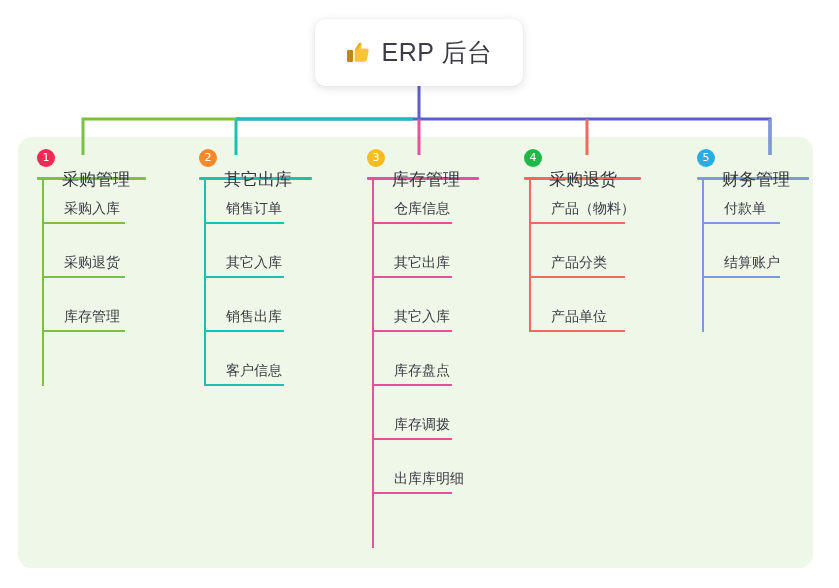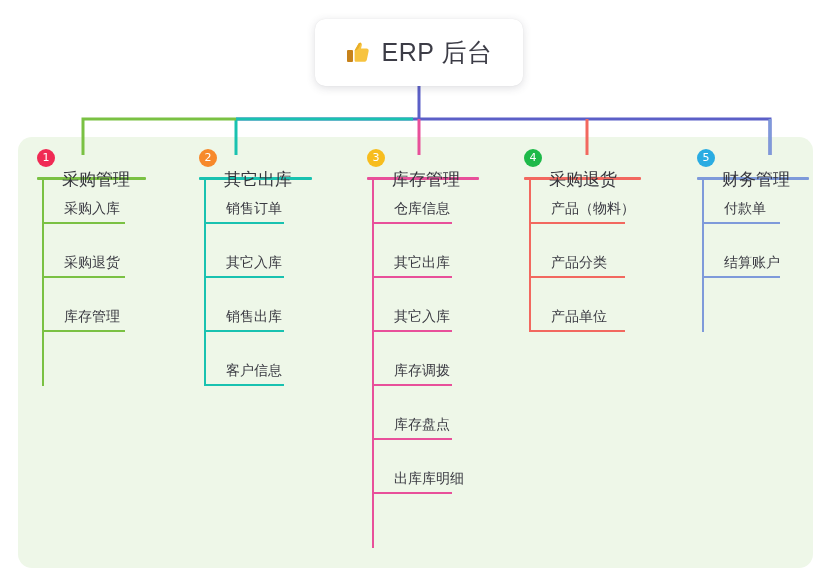--- a/index.html
+++ b/index.html
@@ -248,25 +248,25 @@
           </div>
           <div class="leaf">
             <span class="leaf-label">其它出库</span>
             <div class="leaf-underline" style="background: rgb(232, 80, 154); width: 80px;"></div>
           </div>
           <div class="leaf">
             <span class="leaf-label">其它入库</span>
             <div class="leaf-underline" style="background: rgb(232, 80, 154); width: 80px;"></div>
           </div>
           <div class="leaf">
+            <span class="leaf-label">库存盘点</span>
+            <div class="leaf-underline" style="background: rgb(232, 80, 154); width: 80px;"></div>
+          </div>
+          <div class="leaf">
             <span class="leaf-label">库存调拨</span>
-            <div class="leaf-underline" style="background: rgb(232, 80, 154); width: 80px;"></div>
-          </div>
-          <div class="leaf">
-            <span class="leaf-label">库存盘点</span>
             <div class="leaf-underline" style="background: rgb(232, 80, 154); width: 80px;"></div>
           </div>
           <div class="leaf">
             <span class="leaf-label">出库库明细</span>
             <div class="leaf-underline" style="background: rgb(232, 80, 154); width: 80px;"></div>
           </div>
         </div>
       </div>
       <div class="column" style="left: 524px;">
         <div class="col-head">

